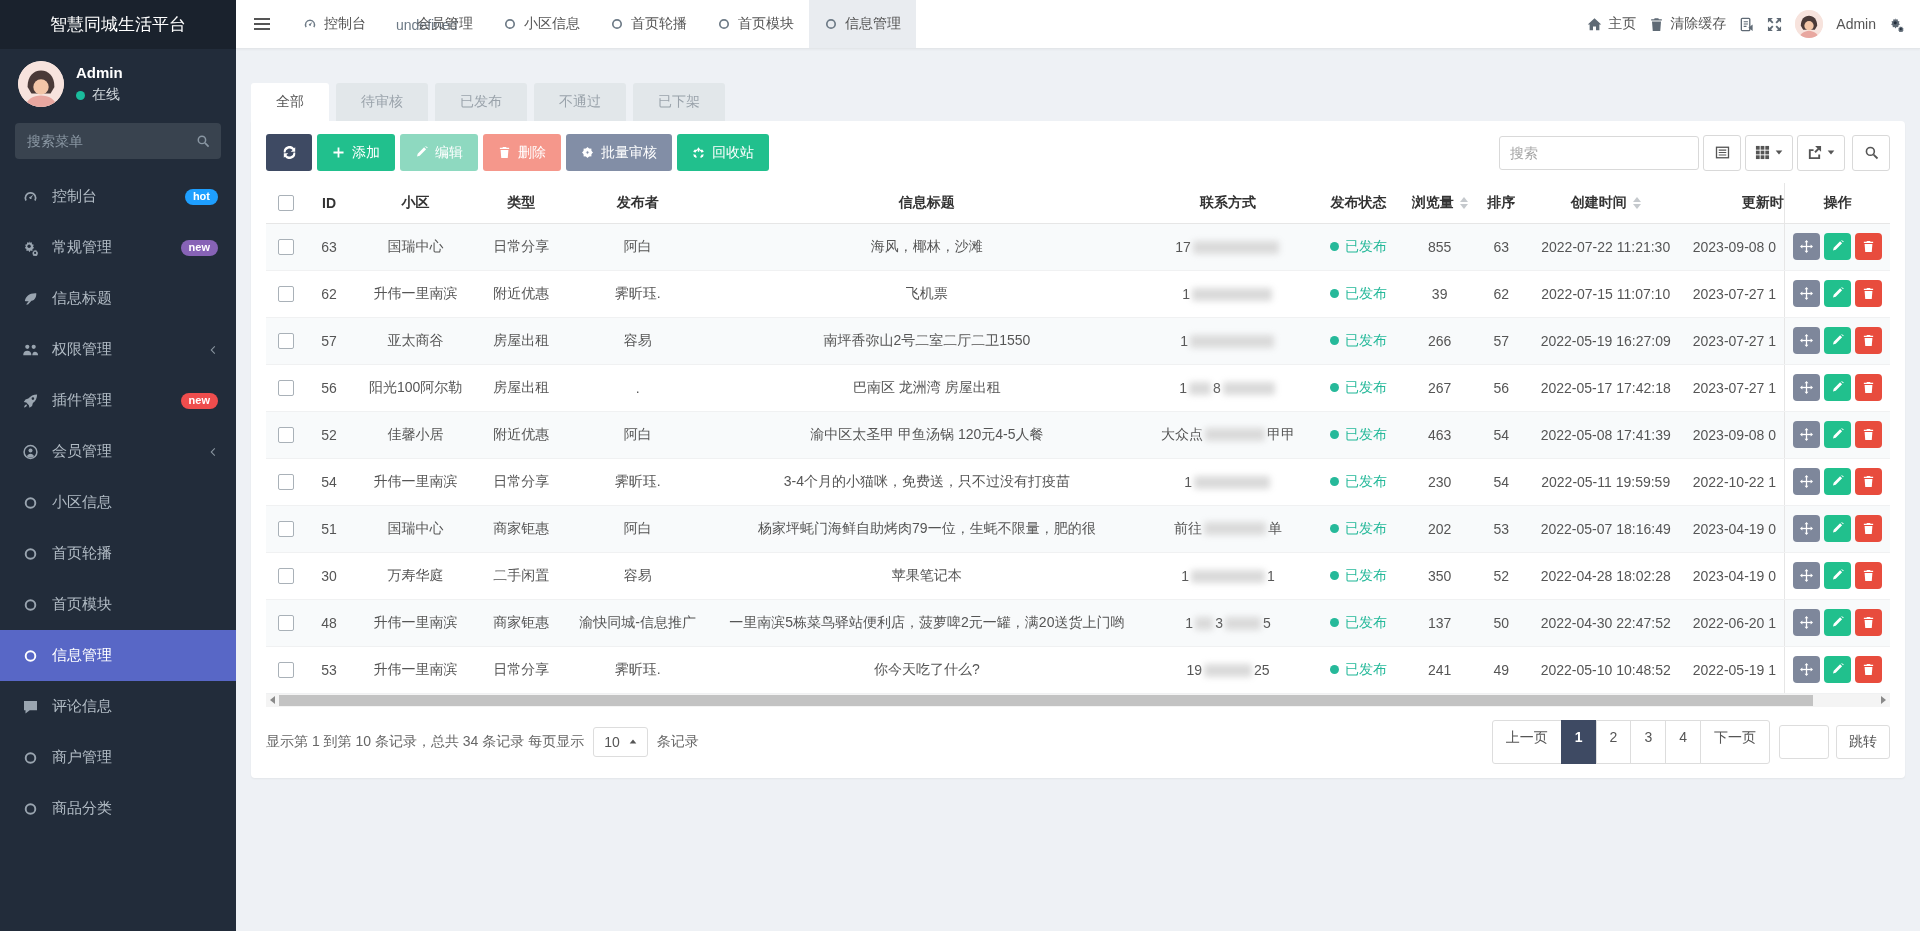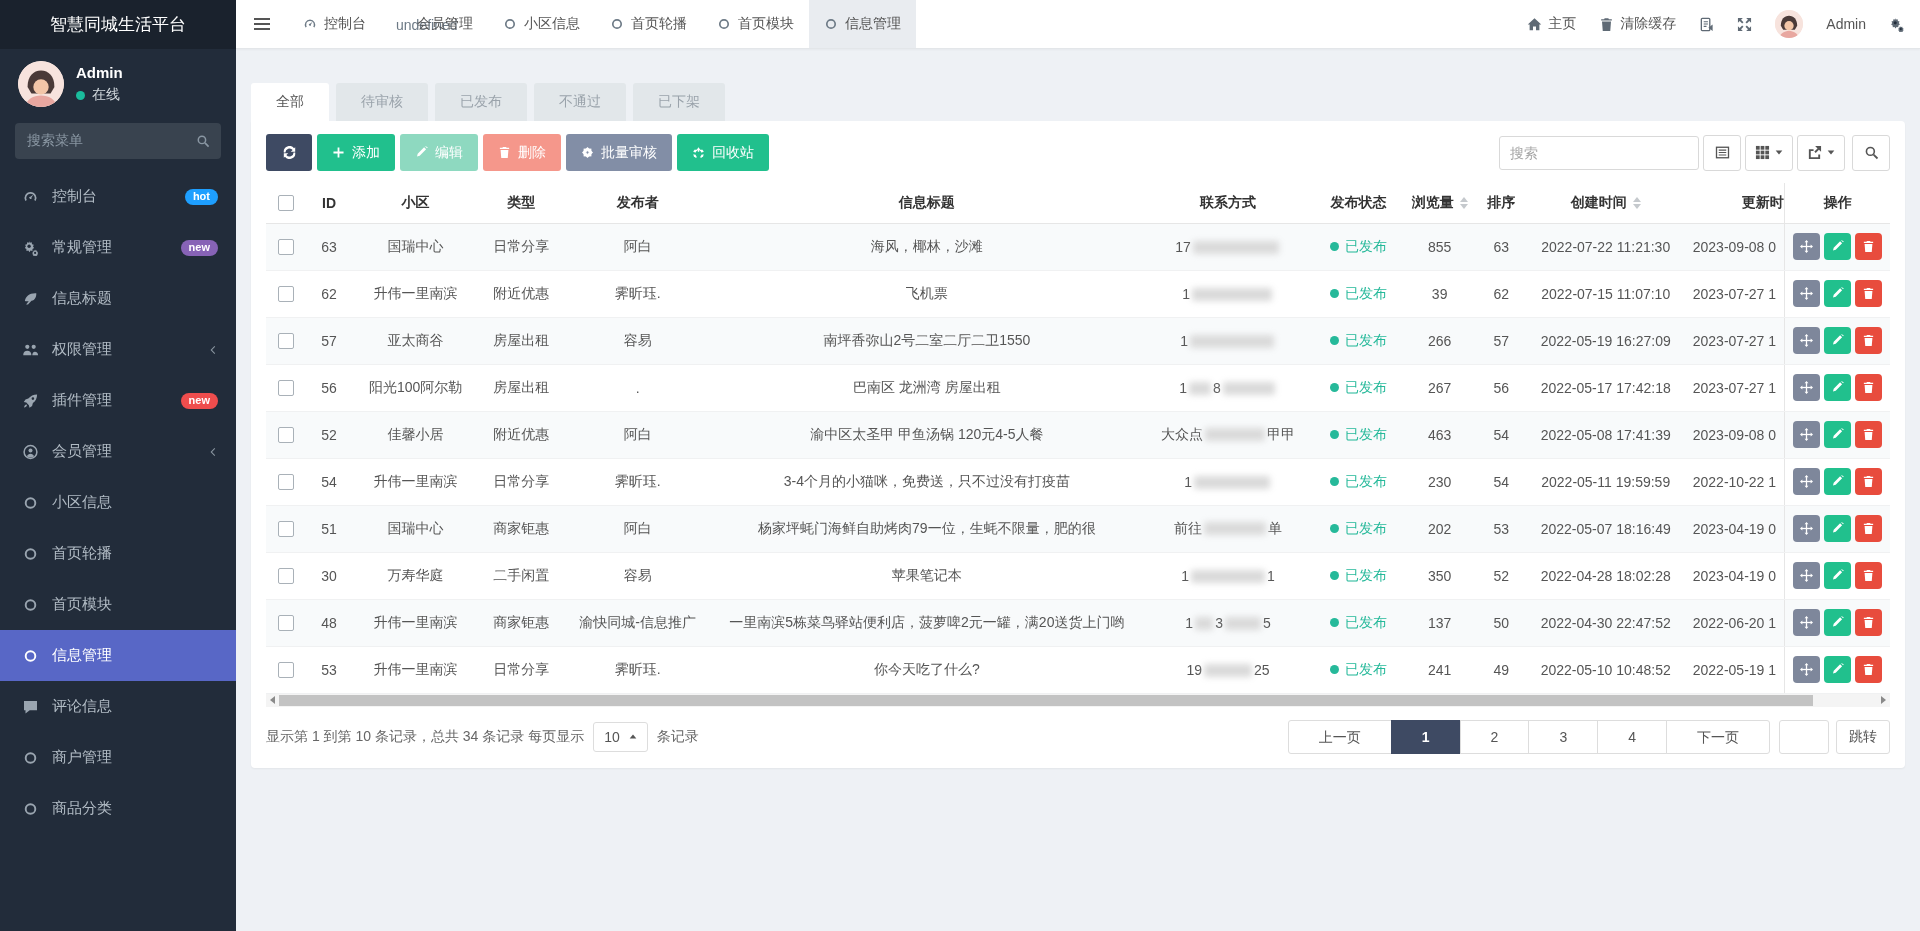--- a/index.html
+++ b/index.html
@@ -13,42 +13,42 @@
 
   
   .sidebar { width:236px; flex-shrink:0; background:#222c3a; display:flex; flex-direction:column; }
   .brand { height:49px; line-height:49px; text-align:center; color:#fff; font-size:17px; background:#1a222d; white-space:nowrap; }
   .user-panel { display:flex; align-items:center; padding:12px 18px 8px; }
   .avatar { width:46px; height:46px; border-radius:50%; overflow:hidden; flex-shrink:0; background:#f7e3dd; }
   .user-meta { margin-left:12px; }
   .user-name { color:#fff; font-weight:bold; font-size:15px; }
   .user-status { font-size:14px; color:#d3dade; margin-top:5px; display:flex; align-items:center; }
   .dot { width:9px; height:9px; border-radius:50%; background:#1abc9c; margin-right:7px; }
-  .menu-search { position:relative; margin:8px 15px 8px;font-family:Liberation Serif, serif; }
+  .menu-search { position:relative; margin:8px 15px 8px; }
   .menu-search input { width:100%; background:#39434f; border:none; border-radius:4px; height:36px; padding:0 34px 0 12px; color:#cfd6dc; font-size:14px; font-family:inherit; outline:none; }
   .menu-search input::placeholder { color:#8a97a3; }
   .menu-search .s-ico { position:absolute; right:11px; top:11px; width:14px; height:14px; color:#8a97a3; cursor:pointer; }
   .side-menu { flex:1; overflow:hidden; padding-top:4px; }
   .side-item { display:flex; align-items:center; height:51px; padding:0 18px 0 22px; font-size:15px; color:#b2bcc5; text-decoration:none; cursor:pointer; }
   .side-item .si-ico { width:17px; height:16px; margin-right:13px; color:#9aa5b0; flex-shrink:0; }
   .side-item.active { background:#5867c6; color:#fff; }
   .side-item.active .si-ico { color:#fff; }
   .badge { margin-left:auto; font-size:11px; font-weight:bold; color:#fff; border-radius:9px; padding:2px 8px 3px; line-height:1; }
   .chev { margin-left:auto; width:11px; height:12px; color:#8a96a0; }
 
   
   .right-col { flex:1; display:flex; flex-direction:column; min-width:0; }
   .topbar { height:49px; background:#fff; display:flex; align-items:stretch; border-bottom:1px solid #e3e6e9; box-shadow:0 1px 2px rgba(0,0,0,.04); position:relative; z-index:2; flex-shrink:0; }
   .hamburger { width:52px; display:flex; flex-direction:column; justify-content:center; align-items:center; gap:3px; cursor:pointer; }
   .hamburger span { display:block; width:16px; height:2px; background:#555; }
   .top-nav { display:flex; align-items:stretch; }
   .tn-item { display:flex; align-items:center; gap:7px; padding:0 15px; font-size:14px; color:#555; cursor:pointer; }
   .tn-ico { width:14px; height:14px; color:#6d7a86; }
   .tn-item.active { background:#e9ecf0; }
-  .topbar-right { margin-left:auto; display:flex; align-items:center; padding-right:16px; gap:23px; font-size:14px; color:#555; }
+  .topbar-right { margin-left:auto; display:flex; align-items:center; padding-right:16px; gap:13px; font-size:14px; color:#555; }
   .tr-link { display:flex; align-items:center; gap:6px; cursor:pointer; }
   .tr-ico { width:15px; height:15px; color:#5f6a75; }
   .mini-avatar { width:28px; height:28px; border-radius:50%; overflow:hidden; background:#f7e3dd; cursor:pointer; }
 
   
   .main { flex:1; padding:34px 15px 0; overflow:hidden; }
   .ftabs { display:flex; }
   .ftab { padding:10px 25px; font-size:14px; color:#9aa3ab; background:#e2e7ea; margin-right:7px; border-radius:3px 3px 0 0; cursor:pointer; }
   .ftab.active { background:#fff; color:#555; }
   .card { background:#fff; border-radius:0 4px 4px 4px; padding:13px 15px 14px; box-shadow:0 1px 2px rgba(0,0,0,.05); }
@@ -99,21 +99,21 @@
   .hs-left { left:0; } .hs-right { right:0; }
   .hs-arrow i { width:0; height:0; border-top:4px solid transparent; border-bottom:4px solid transparent; display:block; }
   .hs-left i { border-right:5px solid #8a8a8a; }
   .hs-right i { border-left:5px solid #8a8a8a; }
   .hs-thumb { position:absolute; left:13px; top:1px; height:11px; width:calc(100% - 90px); background:#c3c3c3; cursor:pointer; }
 
   
   .card-footer { display:flex; align-items:center; margin-top:13px; color:#666; font-size:14px; }
   .per-page { display:inline-flex; align-items:center; gap:9px; border:1px solid #ddd; border-radius:3px; height:30px; padding:0 10px; margin:0 9px; color:#555; background:#fff; cursor:pointer; }
   .pager { margin-left:auto; display:flex; align-items:center; }
-  .pg-item { padding:0 30px; height:34px; line-height:32px; border:1px solid #ddd; background:#fff; color:#555; margin-left:-1px; cursor:pointer; font-size:14px; }
+  .pg-item { padding:0 13px; height:44px; line-height:32px; border:1px solid #ddd; background:#fff; color:#555; margin-left:-1px; cursor:pointer; font-size:14px; }
   .pg-item.first { border-radius:3px 0 0 3px; margin-left:0; }
   .pg-item.last { border-radius:0 3px 3px 0; }
   .pg-item.active { background:#3e4a63; border-color:#3e4a63; color:#fff; font-weight:bold; }
   .jump-input { width:50px; height:34px; border:1px solid #ddd; border-radius:3px; margin-left:9px; outline:none; padding:0 6px; font-family:inherit; }
   .jump-btn { height:34px; padding:0 12px; border:1px solid #ddd; background:#fff; border-radius:3px; margin-left:7px; color:#555; font-size:14px; cursor:pointer; font-family:inherit; }
 </style>
 </head>
 <body>
 
 <aside class="sidebar">

